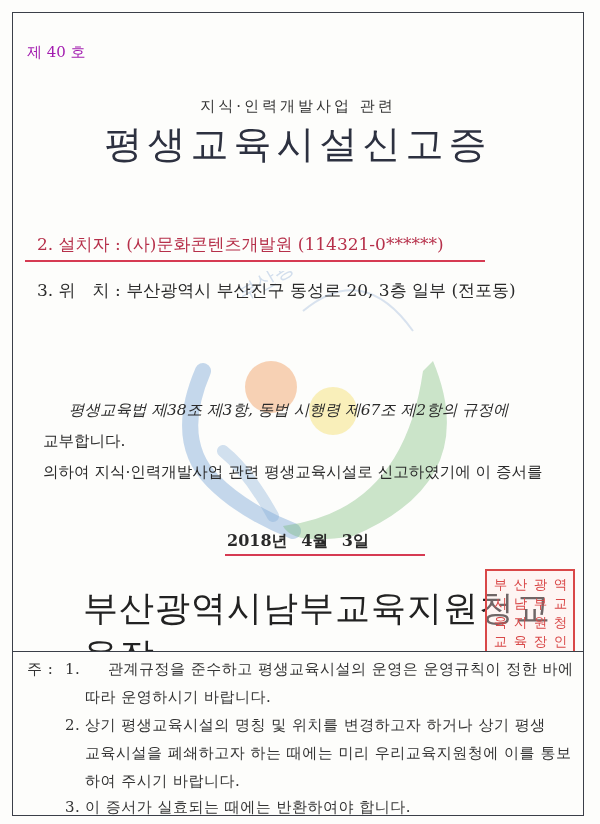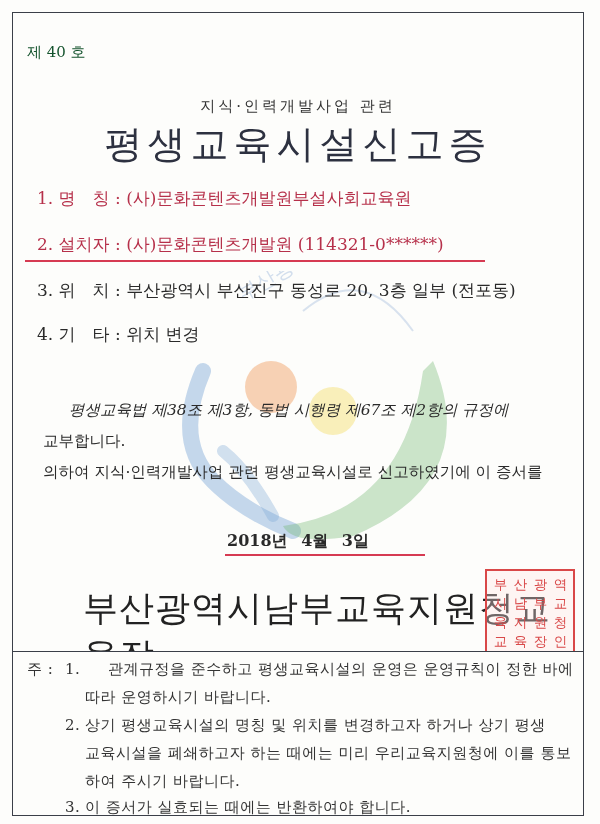--- a/index.html
+++ b/index.html
@@ -10,21 +10,21 @@
   .frame {
     position: absolute; left: 12px; top: 12px; width: 572px; height: 804px;
     border: 1.5px solid #3b3f48; box-sizing: border-box;
   }
   .main {
     position: absolute; left: 0; top: 0; right: 0; height: 638px;
     border-bottom: 1.5px solid #3b3f48; overflow: hidden;
   }
   .notes { position: absolute; left: 0; top: 639px; right: 0; bottom: 0; }
 
-  .doc-no { position: absolute; left: 14px; top: 30px; font-size: 15px; color: #14532d; }
+  .doc-no { position: absolute; left: 14px; top: 30px; font-size: 15px; color: #a21caf; }
   .subtitle { position: absolute; left: 0; right: 0; top: 84px; text-align: center; font-size: 15px; letter-spacing: 3px; color: #333; }
   .title { position: absolute; left: 0; right: 0; top: 106px; text-align: center; font-size: 38px; letter-spacing: 5px; color: #2d3140; }
 
   .field { position: absolute; left: 24px; font-size: 17px; white-space: nowrap; }
   .field .k { display: inline-block; }
   .f1 { top: 174px; color: #b6304a; }
   .f2 { top: 220px; color: #b6304a; }
   .f3 { top: 266px; color: #2a2a2a; }
   .f4 { top: 310px; color: #2a2a2a; }
   .underline-red { position: absolute; height: 2px; background: #d63b52; }
@@ -61,36 +61,28 @@
       <circle cx="118" cy="116" r="26" fill="#f2a66d" opacity="0.5"></circle>
       <circle cx="180" cy="140" r="24" fill="#f5e27a" opacity="0.5"></circle>
       <path d="M280 90 Q 330 210 200 265 Q 140 275 130 255 Q 250 240 270 100 Z" fill="#6cb46c" opacity="0.35"></path>
       <text x="90" y="30" font-size="20" fill="#9fb9dc" opacity="0.45" transform="rotate(-30 90 30)">부산광역시교육청</text>
     </svg>
 
     <div class="doc-no">제 40 호</div>
     <div class="subtitle">지식·인력개발사업 관련</div>
     <div class="title">평생교육시설신고증</div>
 
-    <div class="field f1">
-      <span class="k">1. 명　칭 :</span>
-      <span>(사)문화콘텐츠개발원부설사회교육원</span>
-    </div>
     <div class="field f2">
       <span class="k">2. 설치자 :</span>
       <span>(사)문화콘텐츠개발원 (114321-0******)</span>
     </div>
     <div class="underline-red u1"></div>
     <div class="field f3">
       <span class="k">3. 위　치 :</span>
       <span>부산광역시 부산진구 동성로 20, 3층 일부 (전포동)</span>
-    </div>
-    <div class="field f4">
-      <span class="k">4. 기　타 :</span>
-      <span>위치 변경</span>
     </div>
 
     <div class="body-text">
       <div class="indent">평생교육법 제38조 제3항, 동법 시행령 제67조 제2항의 규정에</div>
       <div>교부합니다.</div>
       <div>의하여 지식·인력개발사업 관련 평생교육시설로 신고하였기에 이 증서를</div>
     </div>
 
     <div class="date">2018년 4월 3일</div>
     <div class="underline-red u2"></div>

